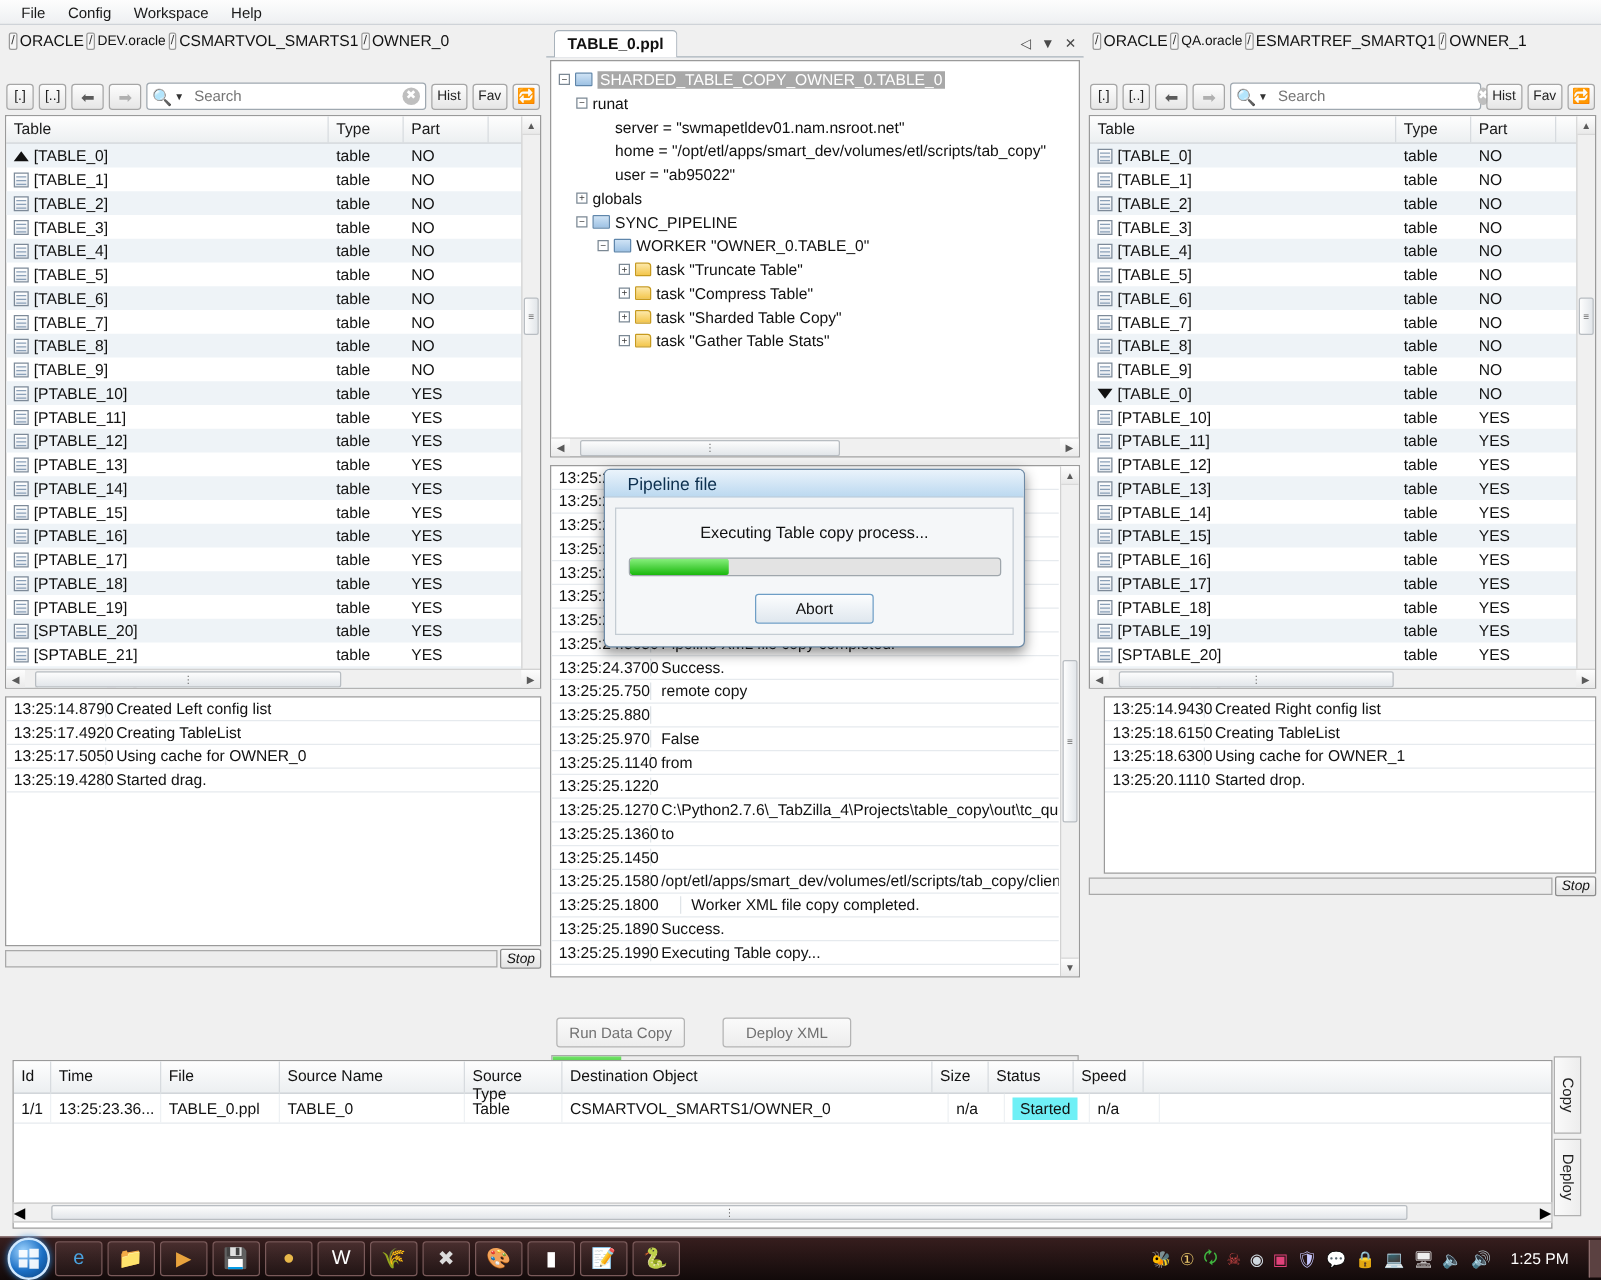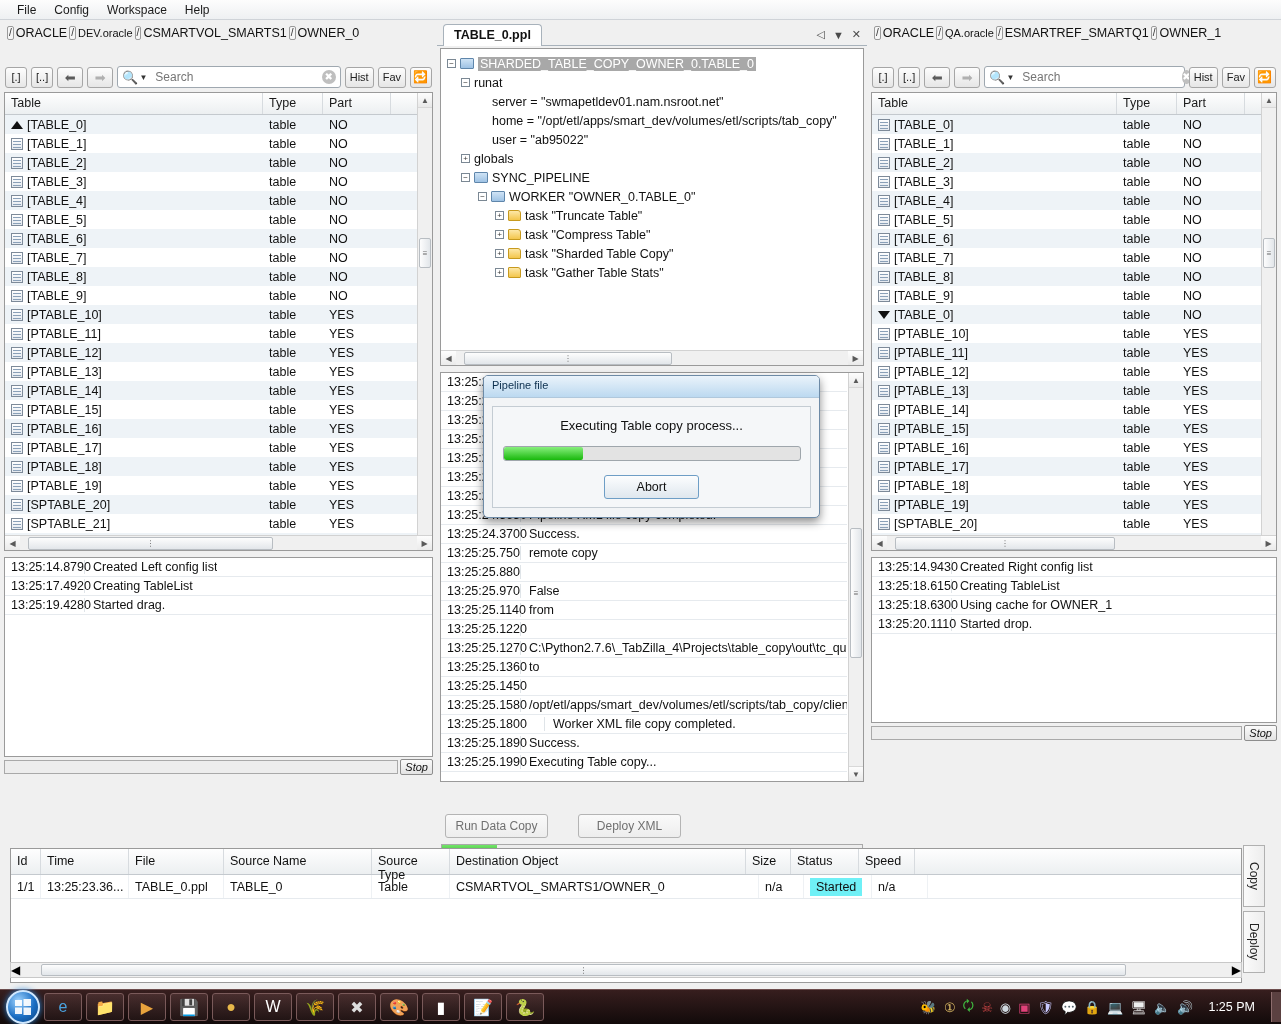--- a/index.html
+++ b/index.html
@@ -232,21 +232,21 @@
   }
 
   
   .modal {
     position: absolute; left: 483px; top: 375px; width: 337px; height: 143px;
     background: #f2f4f6; border: 1px solid #6d8aa6; border-radius: 5px;
     box-shadow: 0 4px 10px rgba(0,0,0,.45);
     overflow: hidden;
   }
   .modal-title {
-    height: 22px; padding: 3px 8px; font-size: 11px; color: #0c2f4e;
+    height: 22px; padding: 3px 18px; font-size: 14px; color: #0c2f4e;
     background: linear-gradient(#eaf3fb,#bcd9f0);
     border-bottom: 1px solid #b0c8dc;
   }
   .modal-inner {
     margin: 8px; height: 102px; border: 1px solid #c4ccd3; background: #f5f7f9;
     display:flex; flex-direction:column; align-items:center;
   }
   .modal-msg { font-size: 13px; color: #111; margin-top: 11px; }
   .modal-bar {
     width: 298px; height: 15px; margin-top: 13px;
@@ -576,20 +576,24 @@
       <div id="left-log">
           <div class="lrow">
             <span class="l-time" style="width:80px">13:25:14.8790</span>
             <span class="l-msg">Created Left config list</span>
           </div>
           <div class="lrow">
             <span class="l-time" style="width:80px">13:25:17.4920</span>
             <span class="l-msg">Creating TableList</span>
           </div>
           <div class="lrow">
+            <span class="l-time" style="width:80px">13:25:17.5050</span>
+            <span class="l-msg">Using cache for OWNER_0</span>
+          </div>
+          <div class="lrow">
             <span class="l-time" style="width:80px">13:25:19.4280</span>
             <span class="l-msg">Started drag.</span>
           </div>
         </div>
     </div>
 
     <div class="progress-row">
       <div class="pbar">
         <div class="fill" id="left-fill" style="width: 0%;"></div>
       </div>
@@ -1007,21 +1011,21 @@
       </div>
       <div class="hscroll" style="position:absolute;left:0;right:0;bottom:0">
         <div class="hs-l">◀</div>
         <div class="hs-track">
           <div class="hs-thumb" style="width:220px">⋮</div>
         </div>
         <div class="hs-r">▶</div>
       </div>
     </div>
 
-    <div class="log-frame" style="margin:6px 4px 0 4px;height:166px">
+    <div class="log-frame" style="margin:6px 4px 0 16px;height:142px">
       <div id="right-log">
           <div class="lrow">
             <span class="l-time" style="width:80px">13:25:14.9430</span>
             <span class="l-msg">Created Right config list</span>
           </div>
           <div class="lrow">
             <span class="l-time" style="width:80px">13:25:18.6150</span>
             <span class="l-msg">Creating TableList</span>
           </div>
           <div class="lrow">

